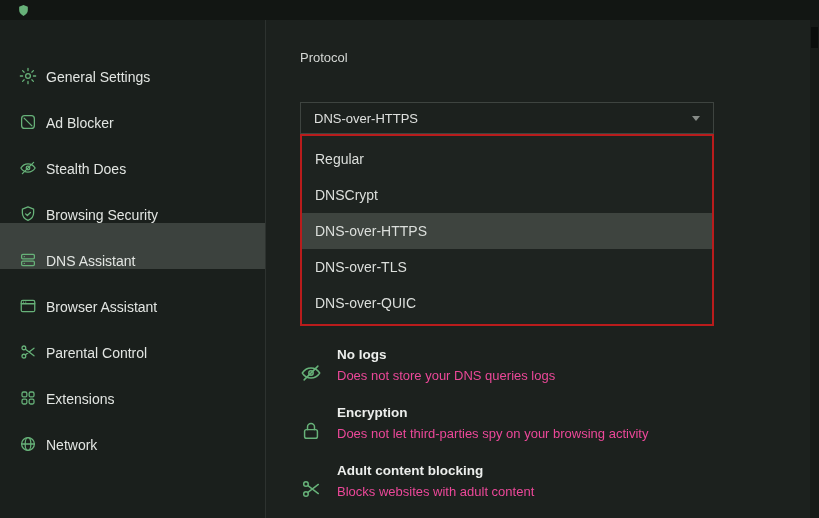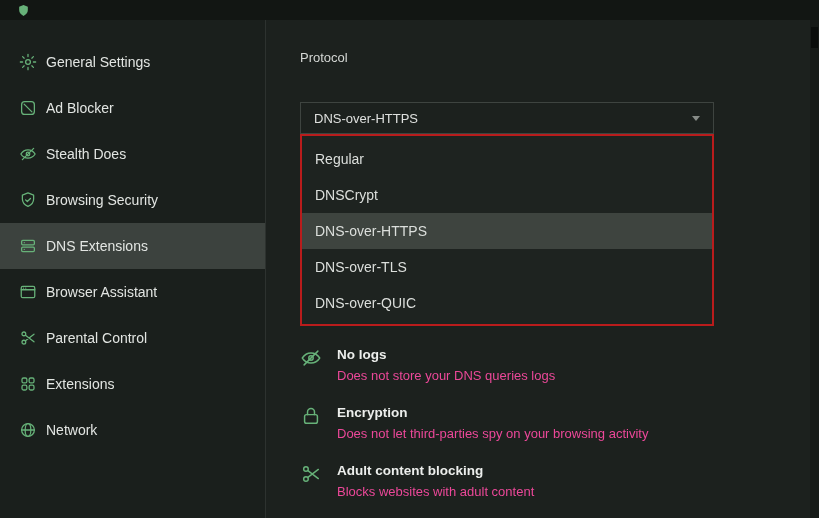--- a/index.html
+++ b/index.html
@@ -7,21 +7,21 @@
     font-family:"Liberation Sans",sans-serif;position:relative}
   .titlebar{position:absolute;top:0;left:0;width:819px;height:20px;background:#121613;
     display:flex;align-items:center;padding-left:17px}
   .logo{width:13px;height:13px;display:block}
   .logo svg{width:100%;height:100%;display:block}
 
   .app{position:absolute;top:20px;left:0;right:9px;bottom:0;display:flex}
 
   .sidebar{width:266px;background:#1a1f1c;border-right:1px solid #2d322f;
     padding-top:19px;flex-shrink:0}
-  .sb-item{height:46px;display:flex;align-items:center;gap:9px;padding:0 19px;cursor:pointer}
+  .sb-item{height:46px;display:flex;align-items:flex-end;gap:9px;padding:0 19px;cursor:pointer}
   .sb-item.selected{background:#3c423e}
   .sb-item .icon{width:18px;height:18px;color:#67b279;flex-shrink:0}
   .icon svg{width:100%;height:100%;display:block;fill:none;stroke:currentColor;
     stroke-width:1.7;stroke-linecap:round;stroke-linejoin:round}
   .sb-label{color:#e2e5e2;font-size:14px;white-space:nowrap}
 
   .content{flex:1;padding:30px 0 0 34px;position:relative}
   .field-label{color:#d4d7d4;font-size:13px;line-height:16px;margin-bottom:36px}
 
   .select-wrap{position:relative;width:414px}
@@ -30,21 +30,21 @@
   .select-value{color:#dee0de;font-size:13px}
   .caret{width:0;height:0;border-left:4px solid transparent;border-right:4px solid transparent;
     border-top:5px solid #878c88}
 
   .menu{position:absolute;top:32px;left:0;width:414px;background:#1e2320;
     border:2px solid #b91c1c;padding:5px 0 3px;z-index:5}
   .menu-item{height:36px;line-height:36px;padding:0 13px;font-size:14px;color:#dcdfdc;cursor:pointer}
   .menu-item.selected{background:#3e443f}
 
   .features{margin-top:170px;width:480px}
-  .feature{display:flex;gap:15px;margin-bottom:21px;align-items:flex-start}
+  .feature{display:flex;gap:15px;margin-bottom:21px;align-items:flex-end}
   .ficon{width:22px;height:22px;color:#67b279;flex-shrink:0}
   .ficon svg{width:100%;height:100%;display:block;fill:none;stroke:currentColor;
     stroke-width:1.6;stroke-linecap:round;stroke-linejoin:round}
   .ftitle{font-size:13.5px;font-weight:bold;color:#eceeec;line-height:16px;margin-bottom:5px}
   .fdesc{font-size:13px;color:#ec4899;line-height:16px;white-space:nowrap}
 
   .scrollbar{position:absolute;top:20px;right:0;width:9px;bottom:0;background:#161a17}
   .scroll-thumb{position:absolute;top:7px;left:1px;width:7px;height:21px;background:#0a0d0b}
 </style>
 </head>
@@ -100,21 +100,21 @@
     </div>
     <div class="sb-item selected">
       <span class="icon">
         <svg viewBox="0 0 24 24">
             <rect x="3.5" y="4.5" width="17" height="6" rx="1.5"></rect>
             <rect x="3.5" y="13.5" width="17" height="6" rx="1.5"></rect>
             <line x1="7" y1="7.5" x2="7.01" y2="7.5"></line>
             <line x1="7" y1="16.5" x2="7.01" y2="16.5"></line>
           </svg>
       </span>
-      <span class="sb-label">DNS Extensions</span>
+      <span class="sb-label">DNS Assistant</span>
     </div>
     <div class="sb-item">
       <span class="icon">
         <svg viewBox="0 0 24 24">
             <rect x="3" y="4.5" width="18" height="15" rx="2"></rect>
             <line x1="3" y1="9" x2="21" y2="9"></line>
             <line x1="6" y1="6.8" x2="6.01" y2="6.8"></line>
             <line x1="9" y1="6.8" x2="9.01" y2="6.8"></line>
           </svg>
       </span>

